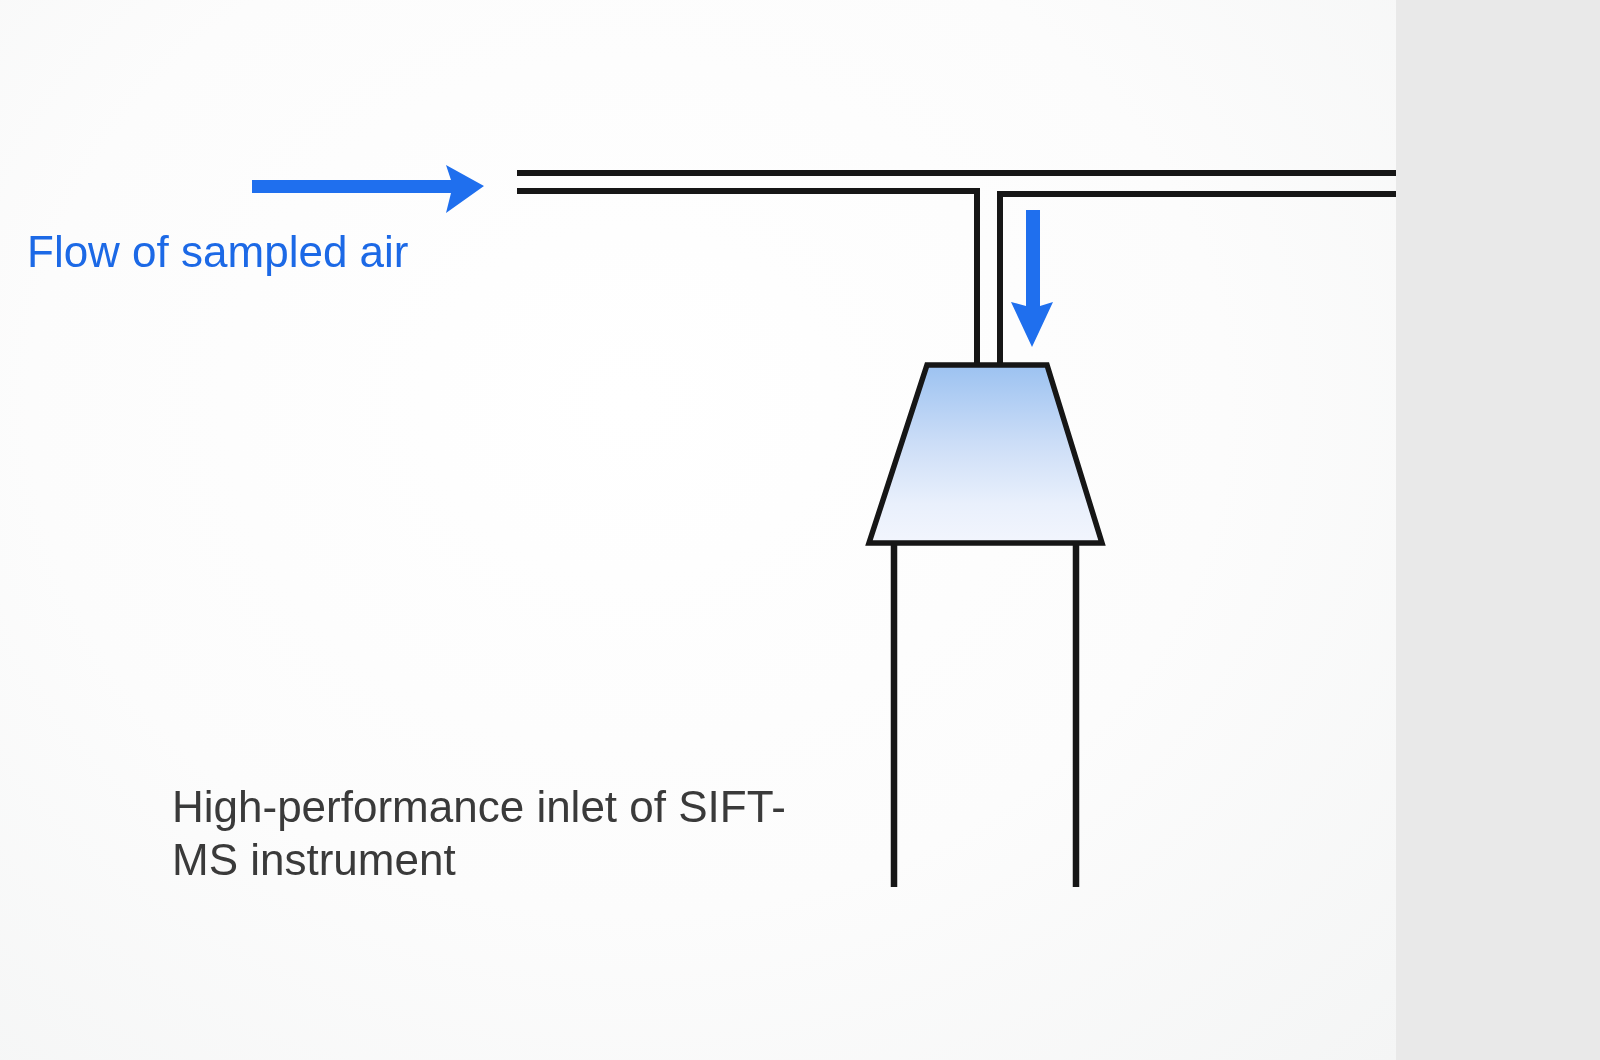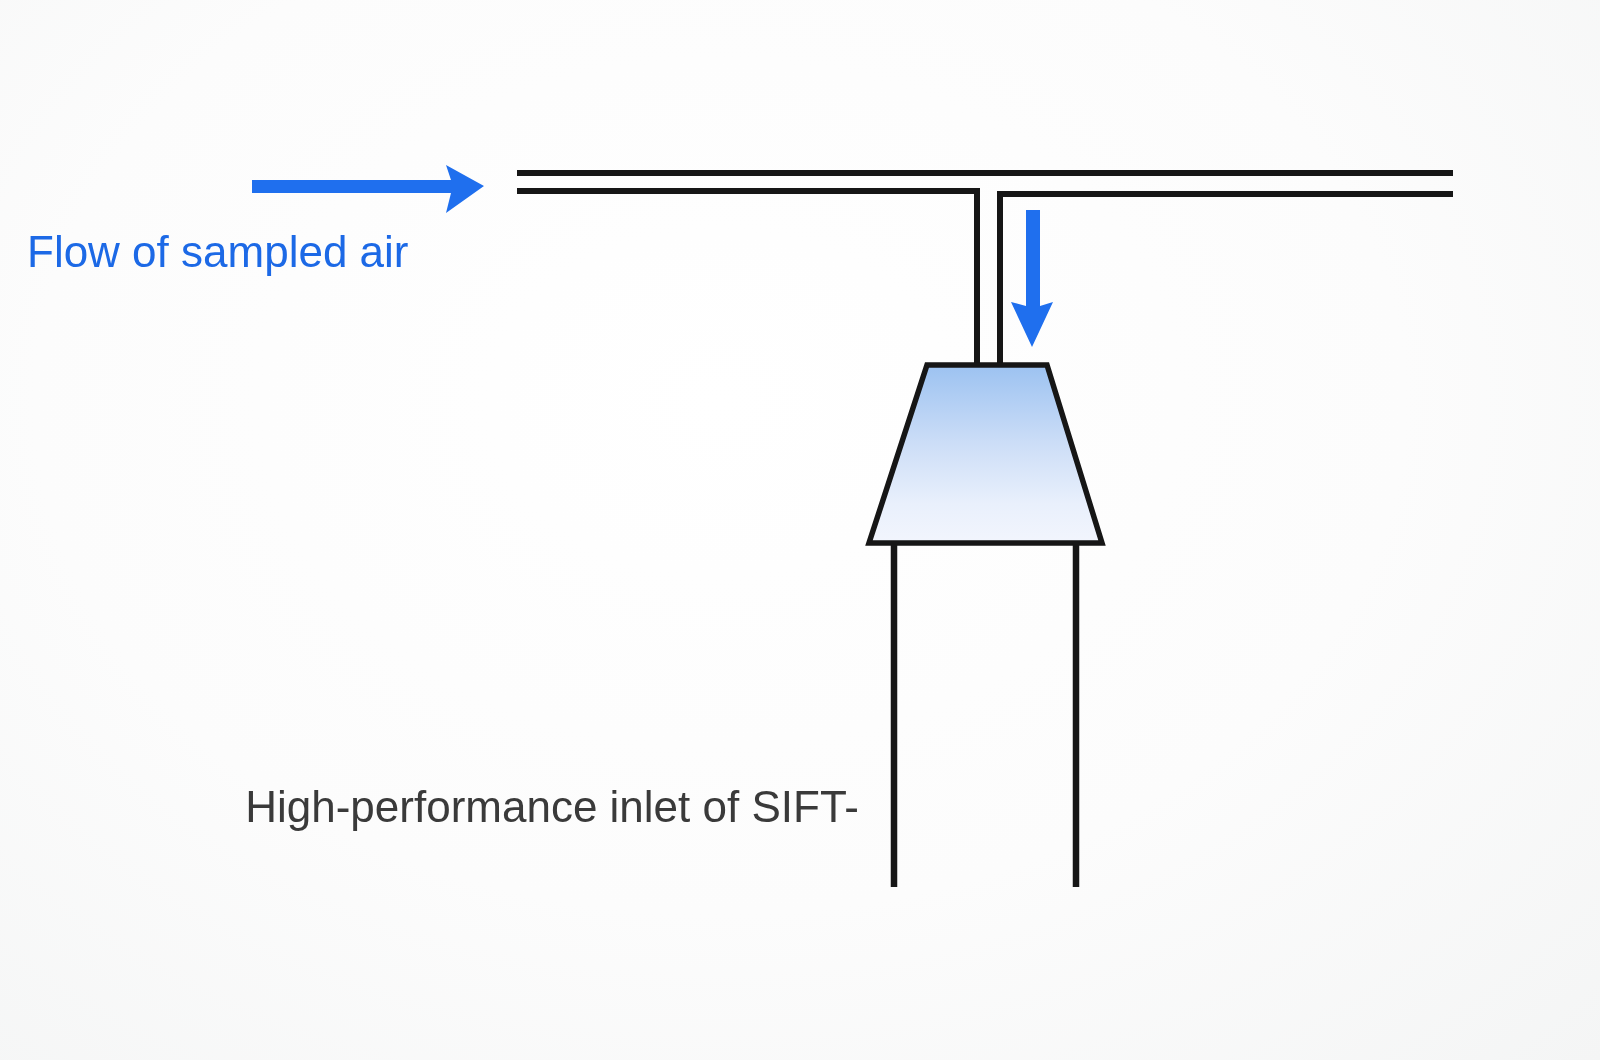--- a/index.html
+++ b/index.html
@@ -2,21 +2,21 @@
 <html><head>
 <meta charset="utf-8">
 <style>
   html,body{margin:0;padding:0;}
   body{
     font-family:"Liberation Sans", sans-serif;
     background:#e9e9e9;
   }
   .canvas{
     position:relative;
-    width:1600px;
+    width:1396px;
     height:1060px;
     overflow:hidden;
     background:radial-gradient(ellipse at 45% 38%, #ffffff 0%, #fcfcfc 55%, #f4f5f5 100%);
   }
   .diagram-svg{
     position:absolute;
     left:0; top:0;
     width:1600px;
     height:1060px;
   }
@@ -28,24 +28,23 @@
   }
   .label-sampled-air{
     left:27px;
     top:225px;
   }
   .label-into-instrument{
     left:1083px;
     top:222px;
   }
   .label-inlet-name{
-    left:159px;
+    left:172px;
     top:780px;
     width:700px;
-    text-align:right;
   }
 </style>
 </head>
 <body>
 
 <div class="canvas">
 
   <svg class="diagram-svg" viewBox="0 0 1600 1060" xmlns="http://www.w3.org/2000/svg">
     <defs>
       <linearGradient id="coneGrad" x1="0" y1="0" x2="0" y2="1">
@@ -70,15 +69,16 @@
 
     <polygon points="252,180 451,180 446,165 484,186 446,213 451,193 252,193" fill="#1f6fee"></polygon>
     <polygon points="1026,210 1040,210 1040,306 1053,302 1032,347 1011,302 1026,306" fill="#1f6fee"></polygon>
   </svg>
 
   <div class="label label-sampled-air" style="color: rgb(28, 105, 230);">Flow of sampled air</div>
 
 
   <div class="label label-inlet-name" style="color: rgb(58, 58, 58);">
     <div>High-performance inlet of SIFT-</div>
+    <div>MS instrument</div>
   </div>
 
 </div>
 
 </body></html>

